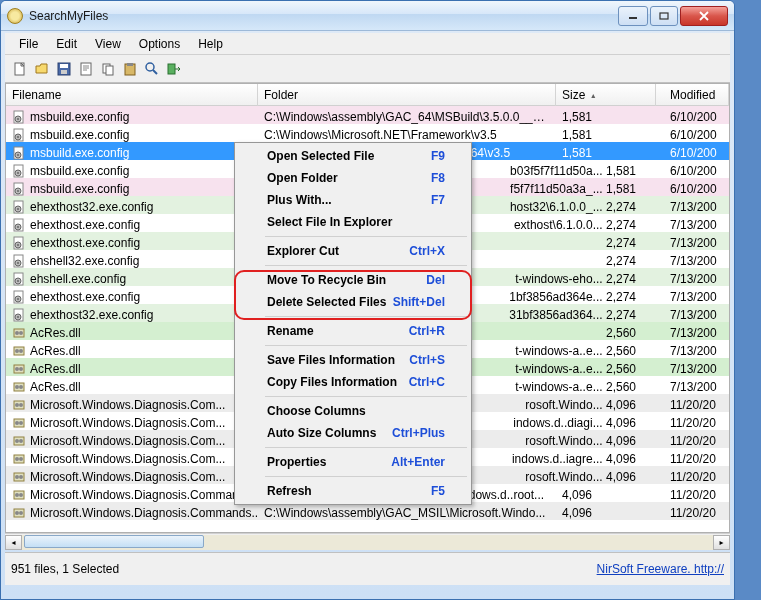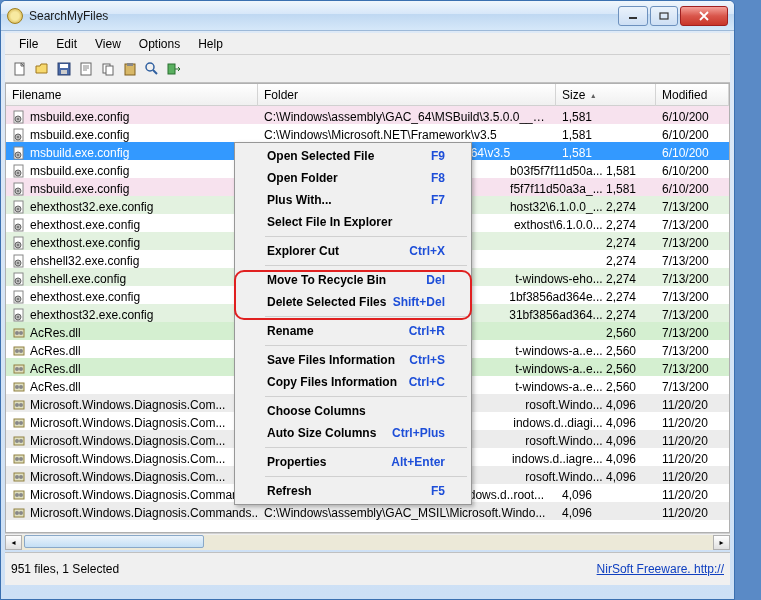--- a/index.html
+++ b/index.html
@@ -98,21 +98,21 @@
   }
   .hcol {
     border-right: 1px solid #d4d4d4;
     padding: 11px 6px;
     display: flex;
     align-items: center;
   }
   .col-name { width: 252px; }
   .col-folder { width: 298px; }
   .col-size { width: 100px; }
-  .col-mod { flex: 1; }
+  .col-mod { flex: 1; margin-left: 8px; }
   .list { flex: 1; overflow: hidden; }
   .row {
     display: flex;
     height: 18px;
     align-items: flex-end;
     font-size: 12px;
     white-space: nowrap;
   }
   .row .cell {
     overflow: hidden;

